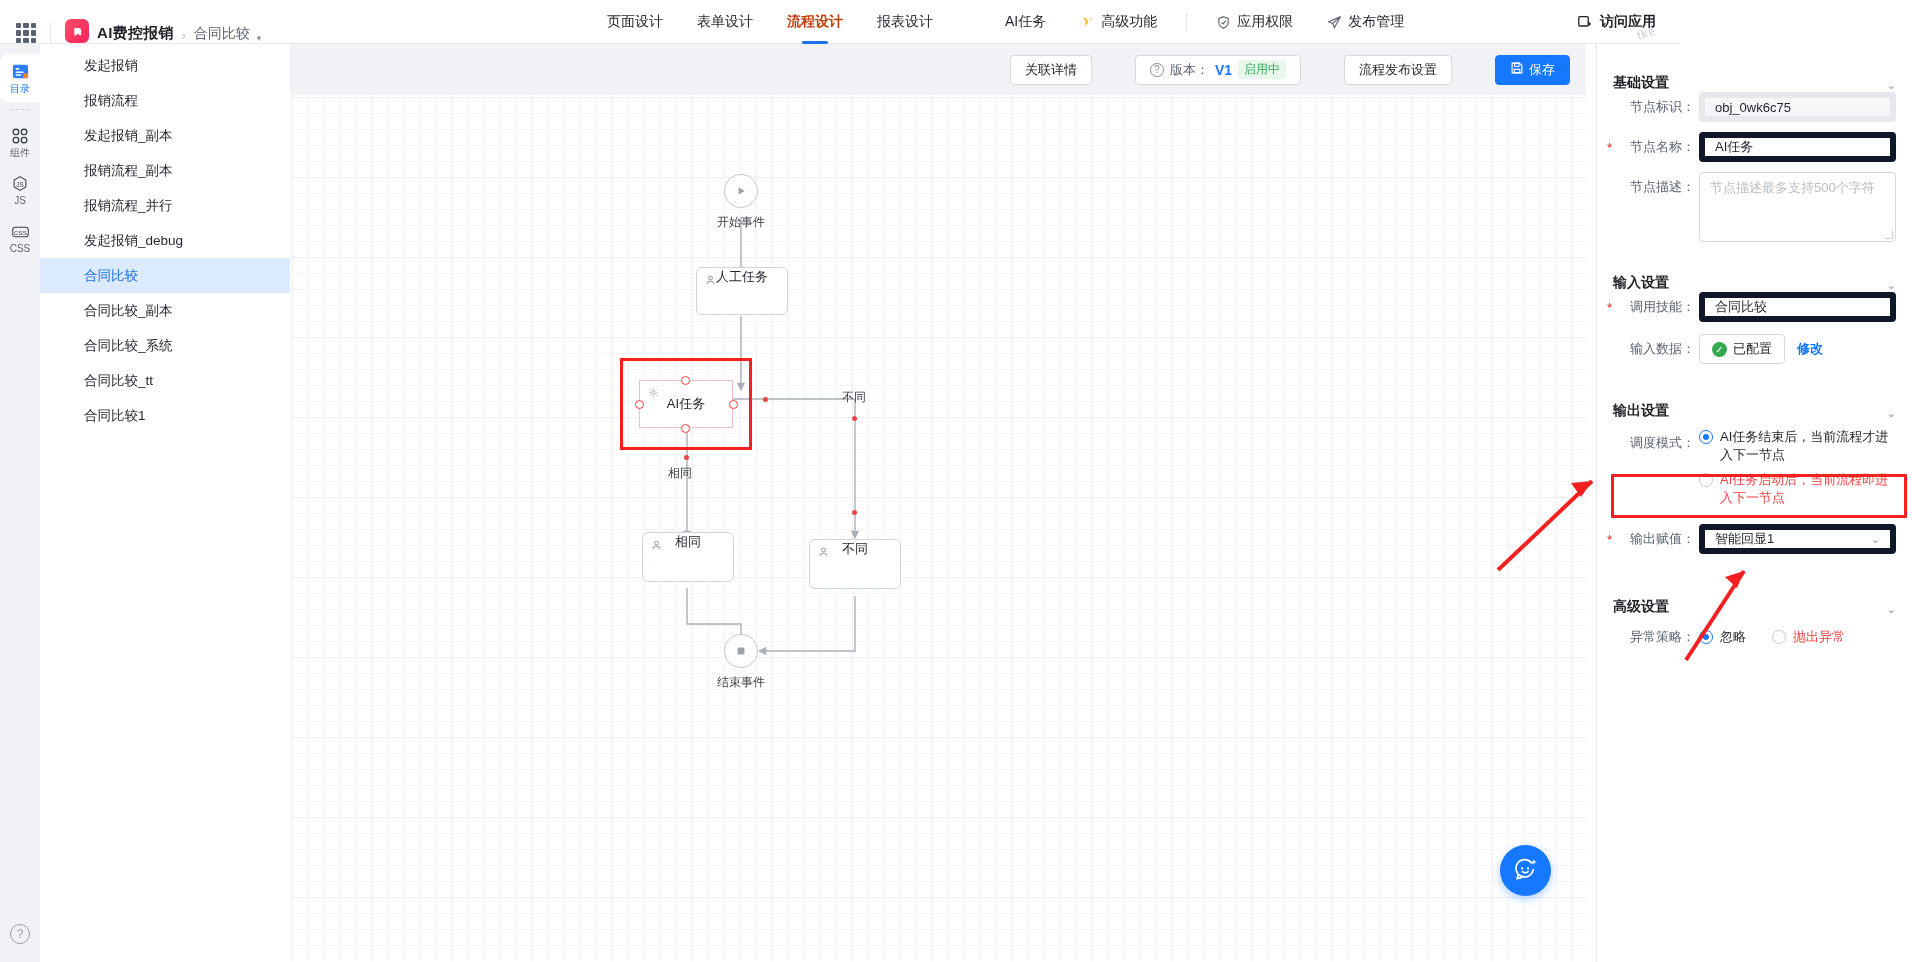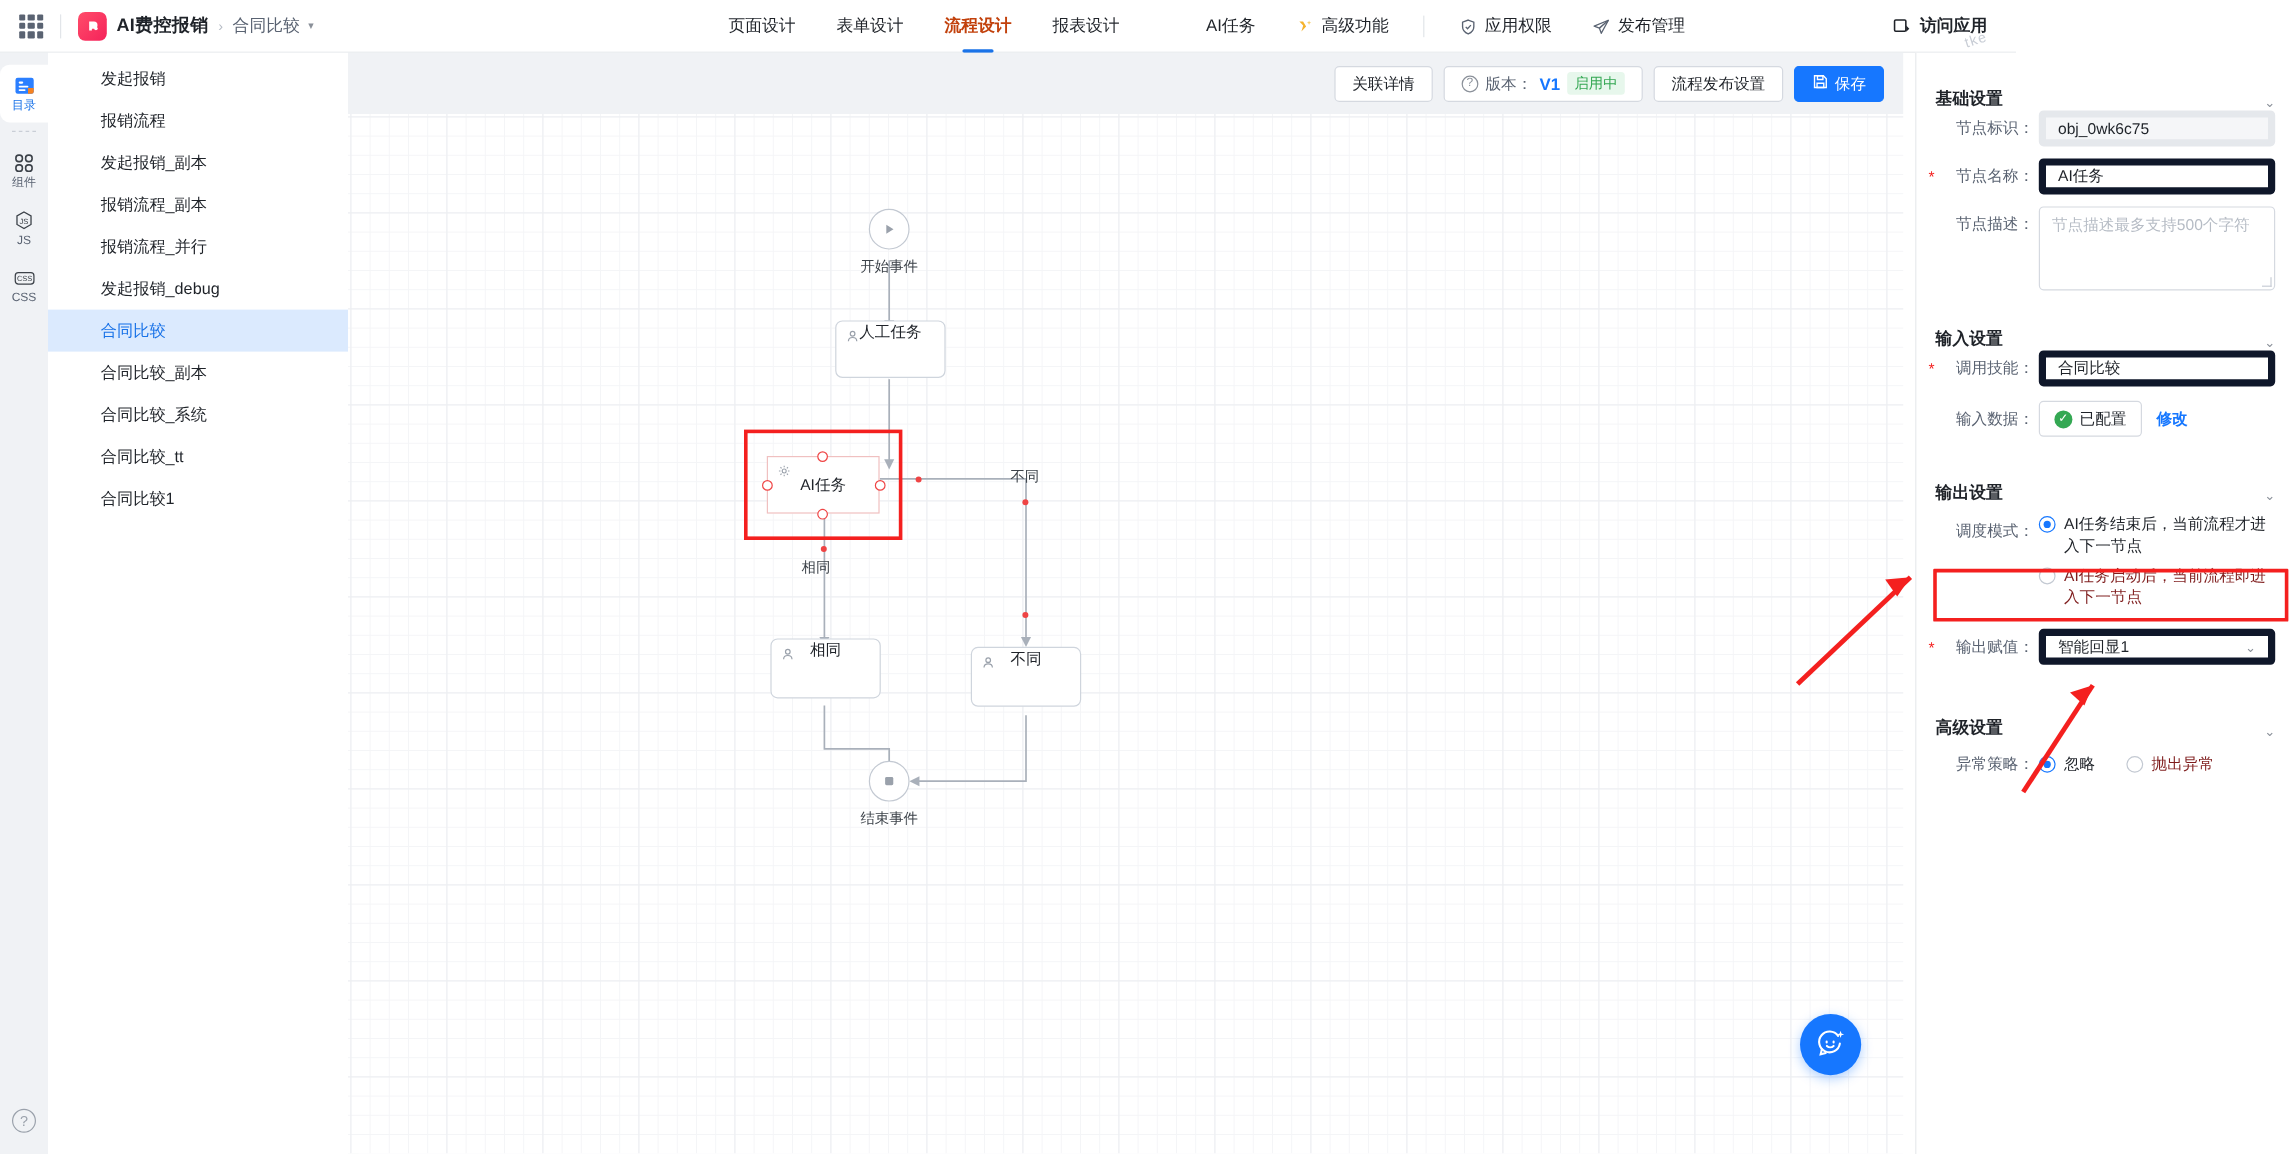--- a/index.html
+++ b/index.html
@@ -9,21 +9,21 @@
     background: #f0f2f5;
     overflow: hidden;
     color: #1f2329;
   }
   .app { position: relative; width: 1912px; height: 962px; background:#fff; }
 
   
   .topbar {
     position:absolute; left:0; top:0; width:1680px; height:44px;
     background:#fff; border-bottom:1px solid #e8eaed;
-    display:flex; align-items:center;
+    display:flex; align-items:flex-end;
   }
   .grid-icon {
     width:20px; height:20px; margin-left:16px; margin-right:14px;
     display:grid; grid-template-columns:repeat(3,1fr); grid-template-rows:repeat(3,1fr);
     gap:2px; cursor:pointer;
   }
   .grid-icon i { background:#5a6372; border-radius:1px; display:block; }
   .tb-divider { width:1px; height:20px; background:#e2e5e9; margin-right:14px; }
   .brand-logo {
     width:24px;height:24px;border-radius:6px;
@@ -155,21 +155,21 @@
   }
 
   
   .ctoolbar {
     position:absolute; left:290px; top:44px; width:1296px; height:51px;
     display:flex; align-items:center; justify-content:flex-end; padding-right:16px; gap:9px;
   }
   .btn {
     height:30px; border:1px solid #d5d9e0; border-radius:4px; background:#fff;
     font-size:13px; color:#1f2329; display:flex; align-items:center;
-    padding:0 14px; cursor:pointer; white-space:nowrap;
+    padding:0 14px; cursor:pointer; white-space:nowrap;margin-left:34px;
   }
   .btn.primary { background:#1677ff; border-color:#1677ff; color:#fff; gap:5px; }
   .ver-box { gap:6px; }
   .qmark {
     width:14px;height:14px;border-radius:50%;border:1.2px solid #8a9099;color:#8a9099;
     font-size:10px;display:flex;align-items:center;justify-content:center;
   }
   .ver-lbl { color:#5a6372; }
   .ver-val { color:#1677ff; font-weight:bold; font-size:14px; }
   .ver-badge {
@@ -232,21 +232,21 @@
   }
   .link { color:#1677ff; font-size:13px; cursor:pointer; font-weight:bold; }
 
   .radio-line { display:flex; align-items:flex-start; gap:7px; margin-bottom:7px; }
   .rd { width:14px;height:14px;border-radius:50%;border:1.4px solid #c3c9d2;background:#fff;
        flex:none; margin-top:2px; position:relative; }
   .rd.on { border-color:#1677ff; }
   .rd.on::after { content:""; position:absolute; left:3px; top:3px; width:6px;height:6px;
        border-radius:50%; background:#1677ff; }
   .rd-txt { font-size:13px; color:#1f2329; line-height:18px; }
-  .rd-txt.dim { color:#7f1d1d; }
+  .rd-txt.dim { color:#ef4444; }
 
   .hl-box {
     position:absolute; border:3px solid #f4201f; border-radius:1px; pointer-events:none;
   }
 
   .annot { position:absolute; pointer-events:none; }
   .watermark {
     position:absolute; right:24px; top:26px; font-size:12px; color:#c9ced6;
     transform:rotate(-18deg); letter-spacing:1px;
   }

